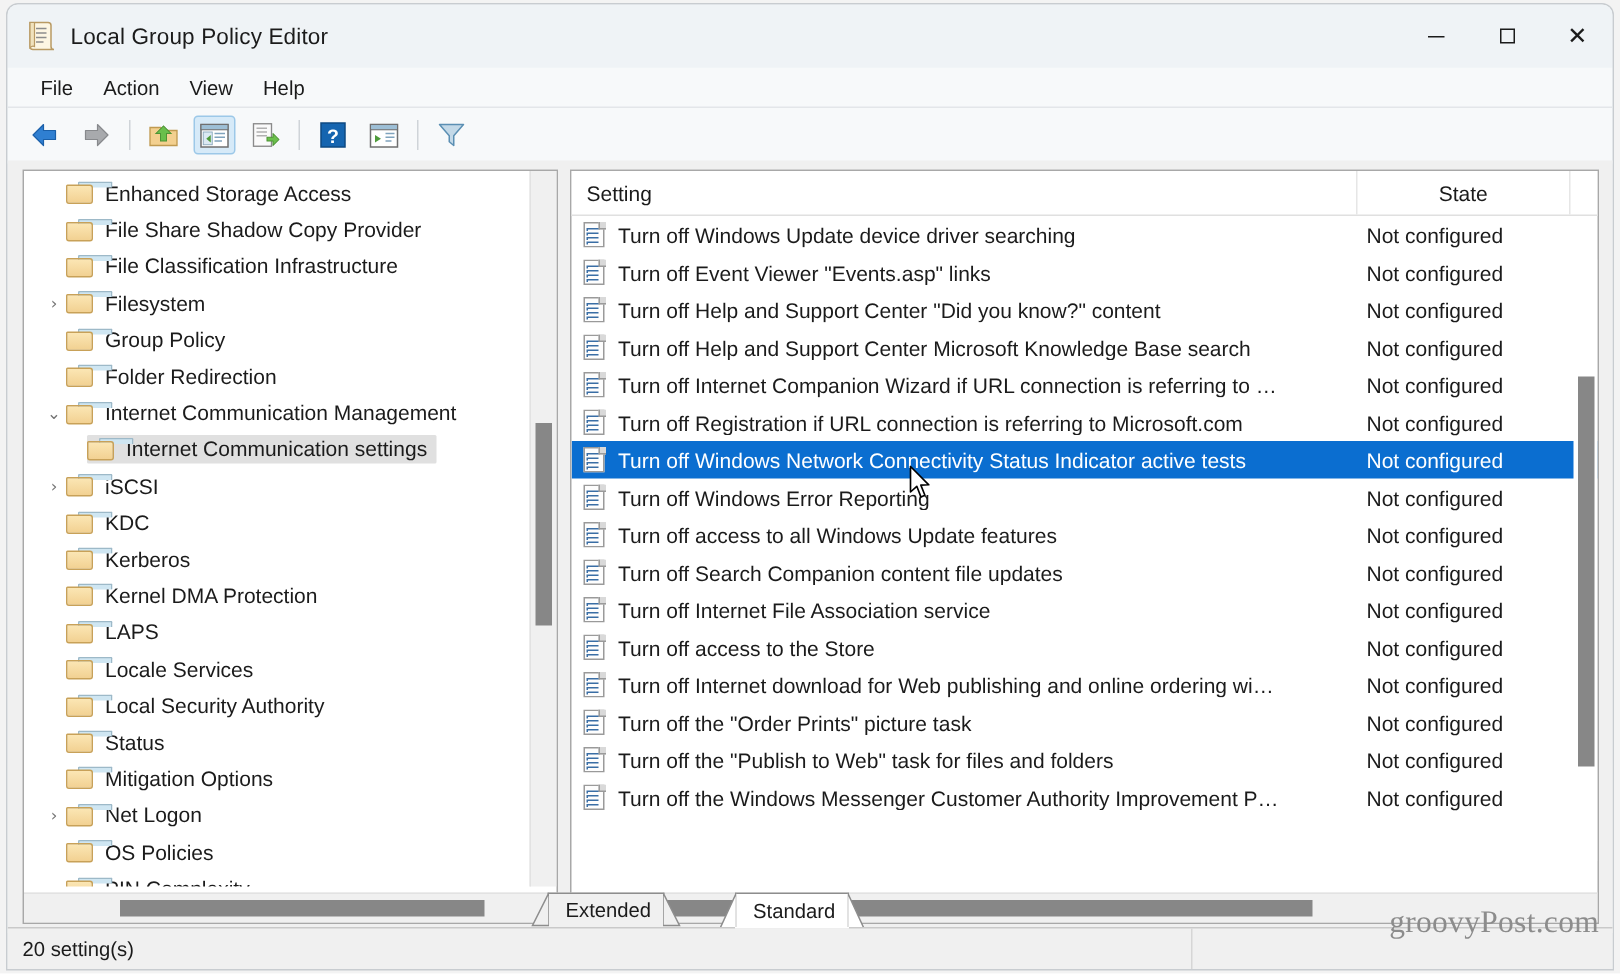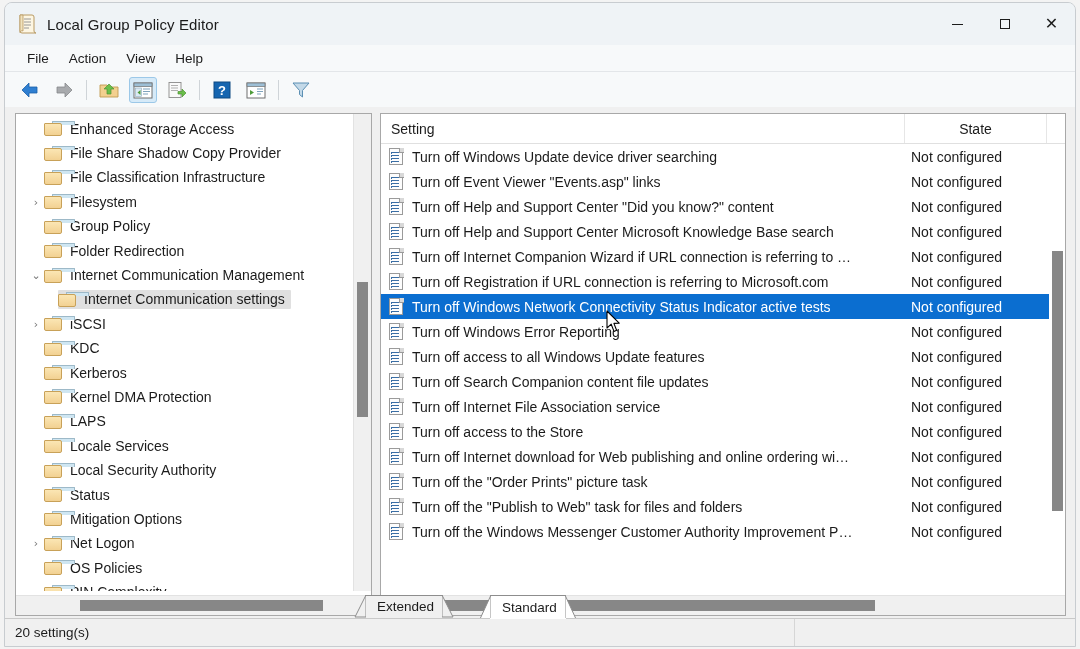--- a/index.html
+++ b/index.html
@@ -1102,19 +1102,20 @@
         </span>
       </div>
     </div>
 
     <div class="statusbar">
       <div class="status-seg1">20 setting(s)</div>
       <div class="status-seg2"></div>
     </div>
   </div>
 
+  <div class="watermark">groovyPost.com</div>
 
   <div class="cursor">
     <svg width="16" height="24" viewBox="0 0 16 24">
       <path d="M1 1 L1 18 L5.2 14.2 L8 21.4 L10.6 20.2 L7.9 13.4 L13.2 13.2 Z" fill="#ffffff" stroke="#000000" stroke-width="1.1" stroke-linejoin="round"></path>
     </svg>
   </div>
 </div>
 
 </body></html>

